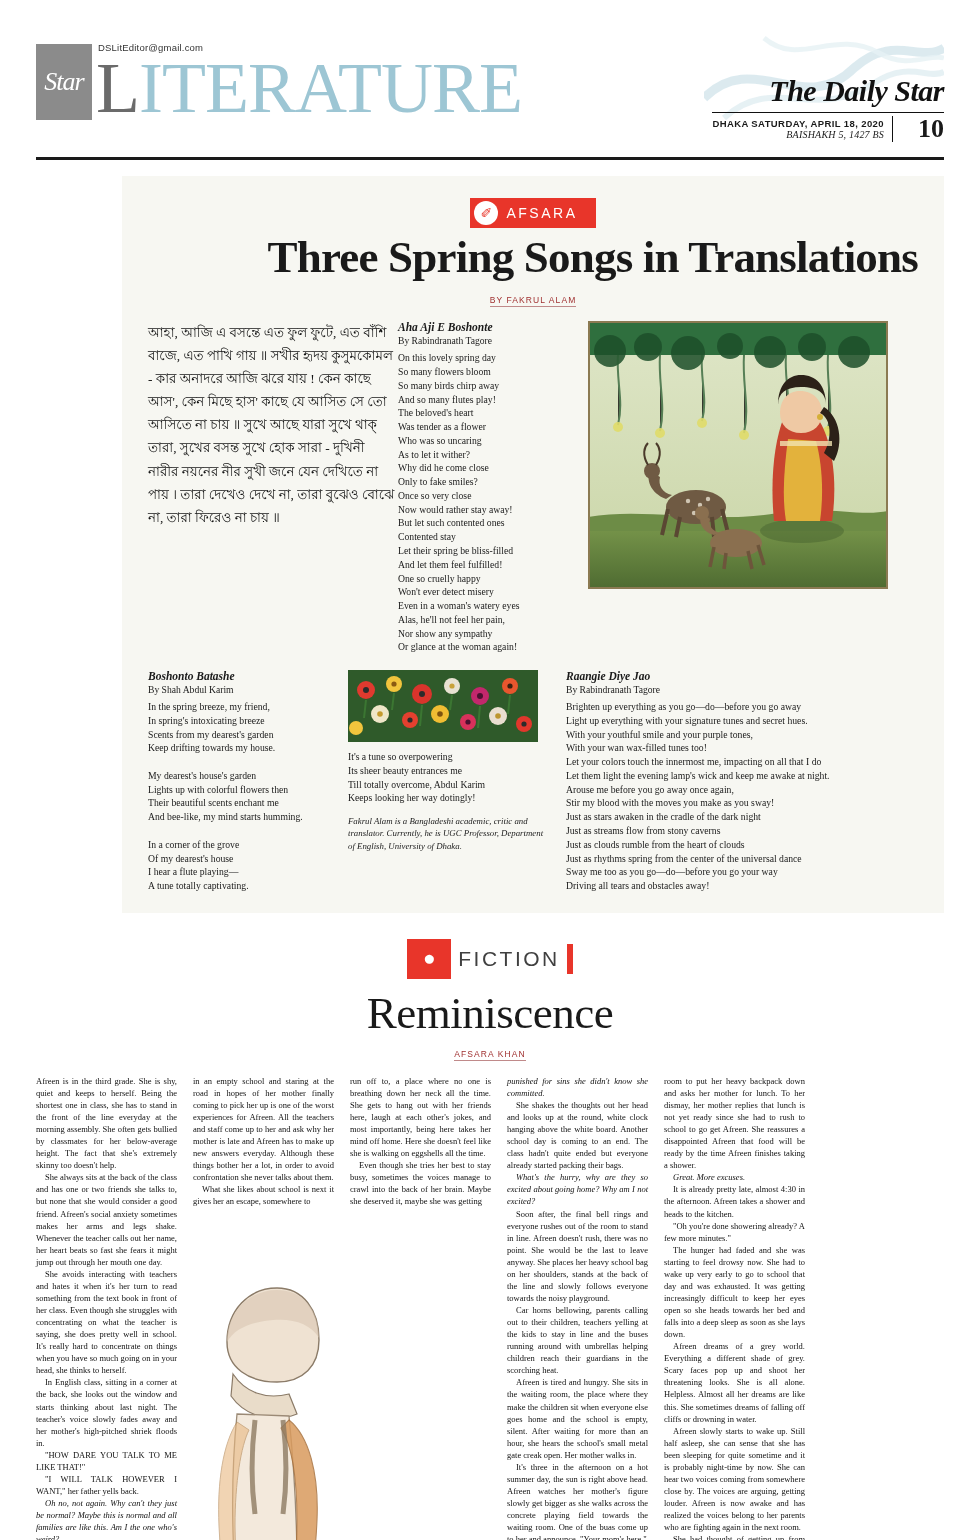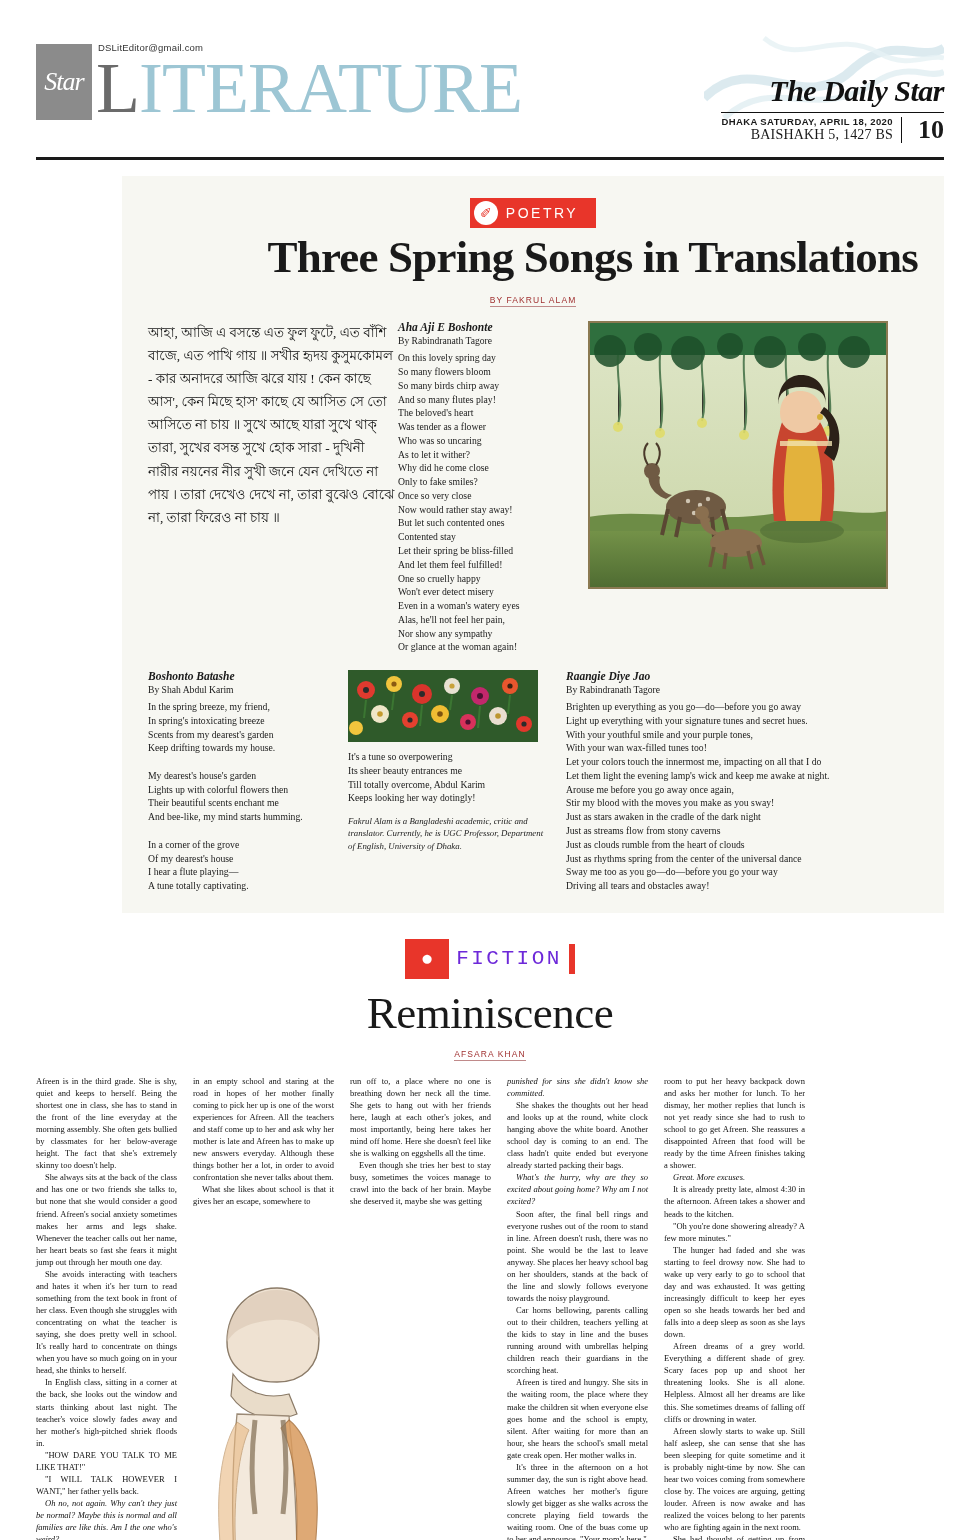--- a/index.html
+++ b/index.html
@@ -88,29 +88,30 @@
     text-align: right;
   }
   .mh-date {
     font-family: "Liberation Sans", sans-serif;
     font-size: 9.5px;
     font-weight: bold;
     letter-spacing: .4px;
   }
   .mh-bs {
     font-family: "Liberation Serif", serif;
-    font-size: 14px;
+    font-size: 10px;
+    font-style: italic;
     letter-spacing: .2px;
   }
   .mh-pageno {
     font-family: "Liberation Serif", serif;
     font-size: 26px;
     font-weight: bold;
     border-left: 1px solid #111;
-    padding-left: 16px;
+    padding-left: 25px;
     line-height: 1;
   }
 
   
   .poetry-panel {
     margin: 16px 36px 0 122px;
     background: #f7f7f2;
     padding: 22px 26px 20px 26px;
     position: relative;
   }
@@ -240,24 +241,24 @@
     align-items: center;
     gap: 7px;
   }
   .tag-fiction-icon {
     width: 44px; height: 40px;
     background: #e8352a;
     display: flex; align-items: center; justify-content: center;
     color: #fff; font-size: 21px;
   }
   .tag-fiction-label {
-    font-family: Liberation Mono, monospace;
+    font-family: Liberation Sans, sans-serif;
     font-size: 21px;
     letter-spacing: 2.5px;
-    color: #6d28d9;
+    color: #404040;
   }
   .tag-fiction-bar {
     width: 6px; height: 30px; background: #e8352a;
   }
   .fiction-headline {
     text-align: center;
     font-family: "Liberation Serif", serif;
     font-size: 45px;
     font-weight: normal;
     margin: 8px 0 4px 0;
@@ -310,21 +311,21 @@
       </div>
       <div class="mh-pageno">10</div>
     </div>
   </div>
 </div>
 
 <div class="poetry-panel">
   <div class="section-tag-wrap">
     <div class="tag-poetry">
       <span class="tag-icon-circle">✐</span>
-      <span class="tag-label">POETRY</span>
+      <span class="tag-label">AFSARA</span>
     </div>
   </div>
 
   <div class="poetry-headline">Three Spring Songs in Translations</div>
   <div class="byline-center">
     <span>BY FAKRUL ALAM</span>
   </div>
 
   <div class="poetry-top">
     <div class="col-bangla">আহা,    আজি এ বসন্তে এত ফুল ফুটে,
@@ -549,21 +550,21 @@
       <p>She avoids interacting with teachers and hates it when it's her turn to read something from the text book in front of her class. Even though she struggles with concentrating on what the teacher is saying, she does pretty well in school. It's really hard to concentrate on things when you have so much going on in your head, she thinks to herself.</p>
       <p>In English class, sitting in a corner at the back, she looks out the window and starts thinking about last night. The teacher's voice slowly fades away and her mother's high-pitched shriek floods in.</p>
       <p>"HOW DARE YOU TALK TO ME LIKE THAT!"</p>
       <p>"I WILL TALK HOWEVER I WANT," her father yells back.</p>
       <p style="font-style:italic">Oh no, not again. Why can't they just be normal? Maybe this is normal and all families are like this. Am I the one who's weird?</p>
 
     </div>
 
     <div class="fcol">
       <p class="noind">in an empty school and staring at the road in hopes of her mother finally coming to pick her up is one of the worst experiences for Afreen. All the teachers and staff come up to her and ask why her mother is late and Afreen has to make up new answers everyday. Although these things bother her a lot, in order to avoid confrontation she never talks about them.</p>
-      <p>What she likes about school is that it gives her an escape, somewhere to</p>
+      <p>What she likes about school is next it gives her an escape, somewhere to</p>
       <div class="art-illus">
         <svg width="141" height="600" viewBox="0 0 141 600" preserveAspectRatio="none">
           <rect width="141" height="600" fill="#ffffff"></rect>
 
           <g>
             <path d="M34,128 C34,96 56,74 84,74 C110,74 126,96 126,126 C126,152 110,168 84,168 C56,168 34,154 34,128 Z" fill="#efe2d2" stroke="#8b7b68" stroke-width="1.4"></path>
             <path d="M34,128 C34,98 56,76 84,76 C110,76 126,96 126,124 C118,110 100,104 80,106 C58,108 42,114 34,128 Z" fill="#d9c7b2" opacity=".6"></path>
             <path d="M40,160 C52,178 72,186 96,180 L104,200 C78,210 52,202 38,182 Z" fill="#e9dcc9" stroke="#8b7b68" stroke-width="1.2"></path>
           </g>
 

